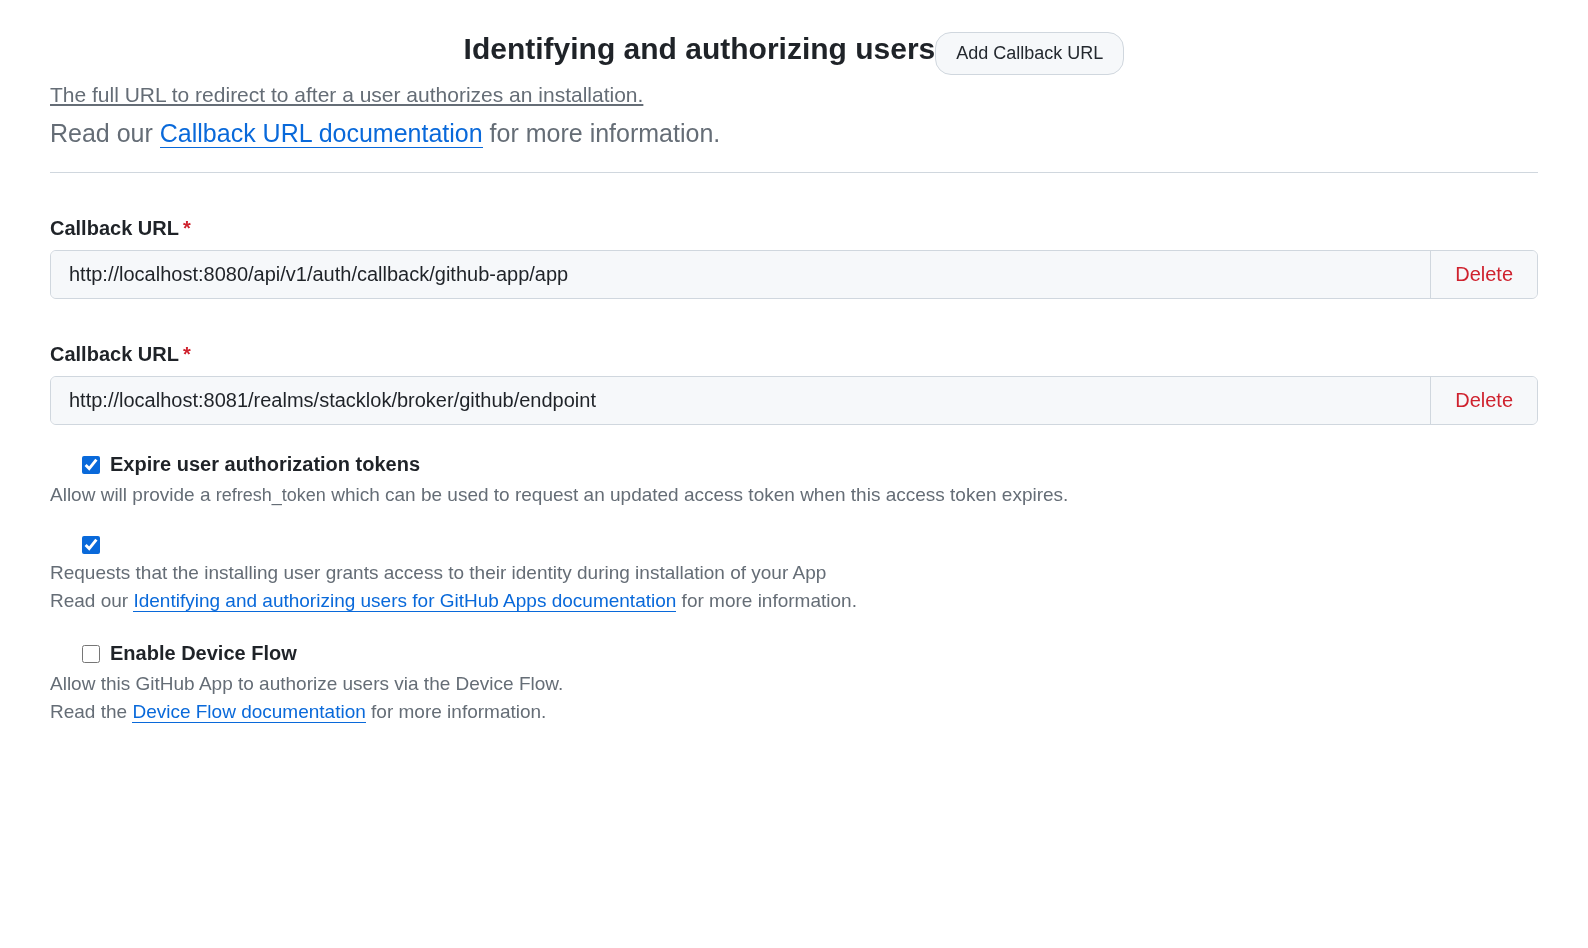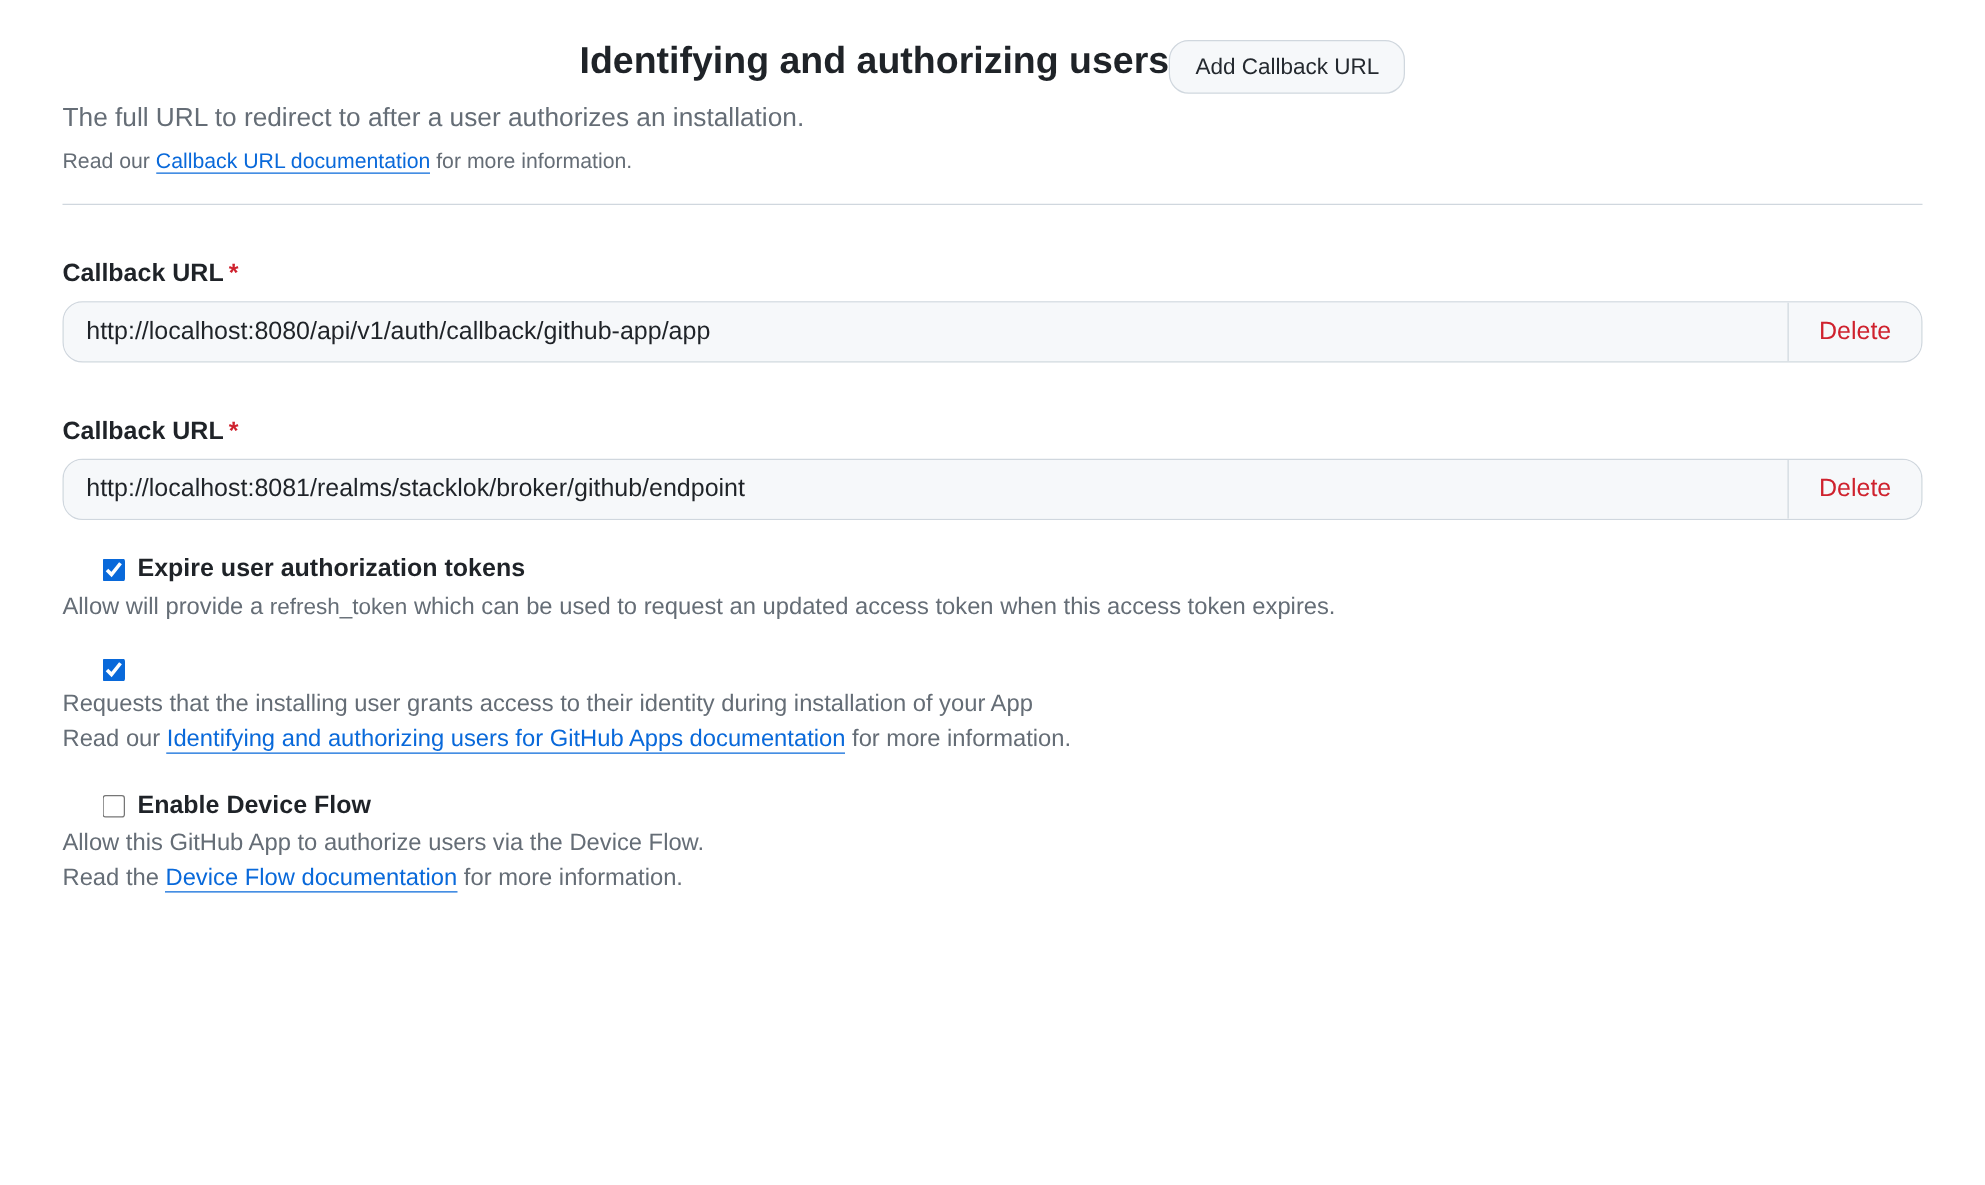--- a/index.html
+++ b/index.html
@@ -23,23 +23,24 @@
     h2.section-title {
       font-size: 30px;
       font-weight: 600;
       color: #1f2328;
       margin-bottom: 8px;
     }
     .subtitle {
       font-size: 21px;
       color: #656d76;
       margin-bottom: 12px;
+      text-decoration: underline;
     }
     .helper-text {
-      font-size: 17px;
+      font-size: 25px;
       color: #656d76;
       margin-bottom: 24px;
     }
     .helper-text a {
       color: #0969da;
       text-decoration: none;
       border-bottom: 1px solid #0969da;
     }
     .btn {
       display: inline-block;
@@ -70,21 +71,21 @@
       margin-bottom: 10px;
     }
     .required-asterisk {
       color: #cf222e;
       margin-left: 4px;
     }
     .input-row {
       display: flex;
       align-items: flex-end;
       border: 1px solid #d0d7de;
-      border-radius: 16px;
+      border-radius: 6px;
       overflow: hidden;
       background: #f6f8fa;
     }
     .input-row input[type="text"] {
       flex: 1;
       padding: 12px 18px;
       font-size: 20px;
       color: #1f2328;
       background: #f6f8fa;
       border: none;

